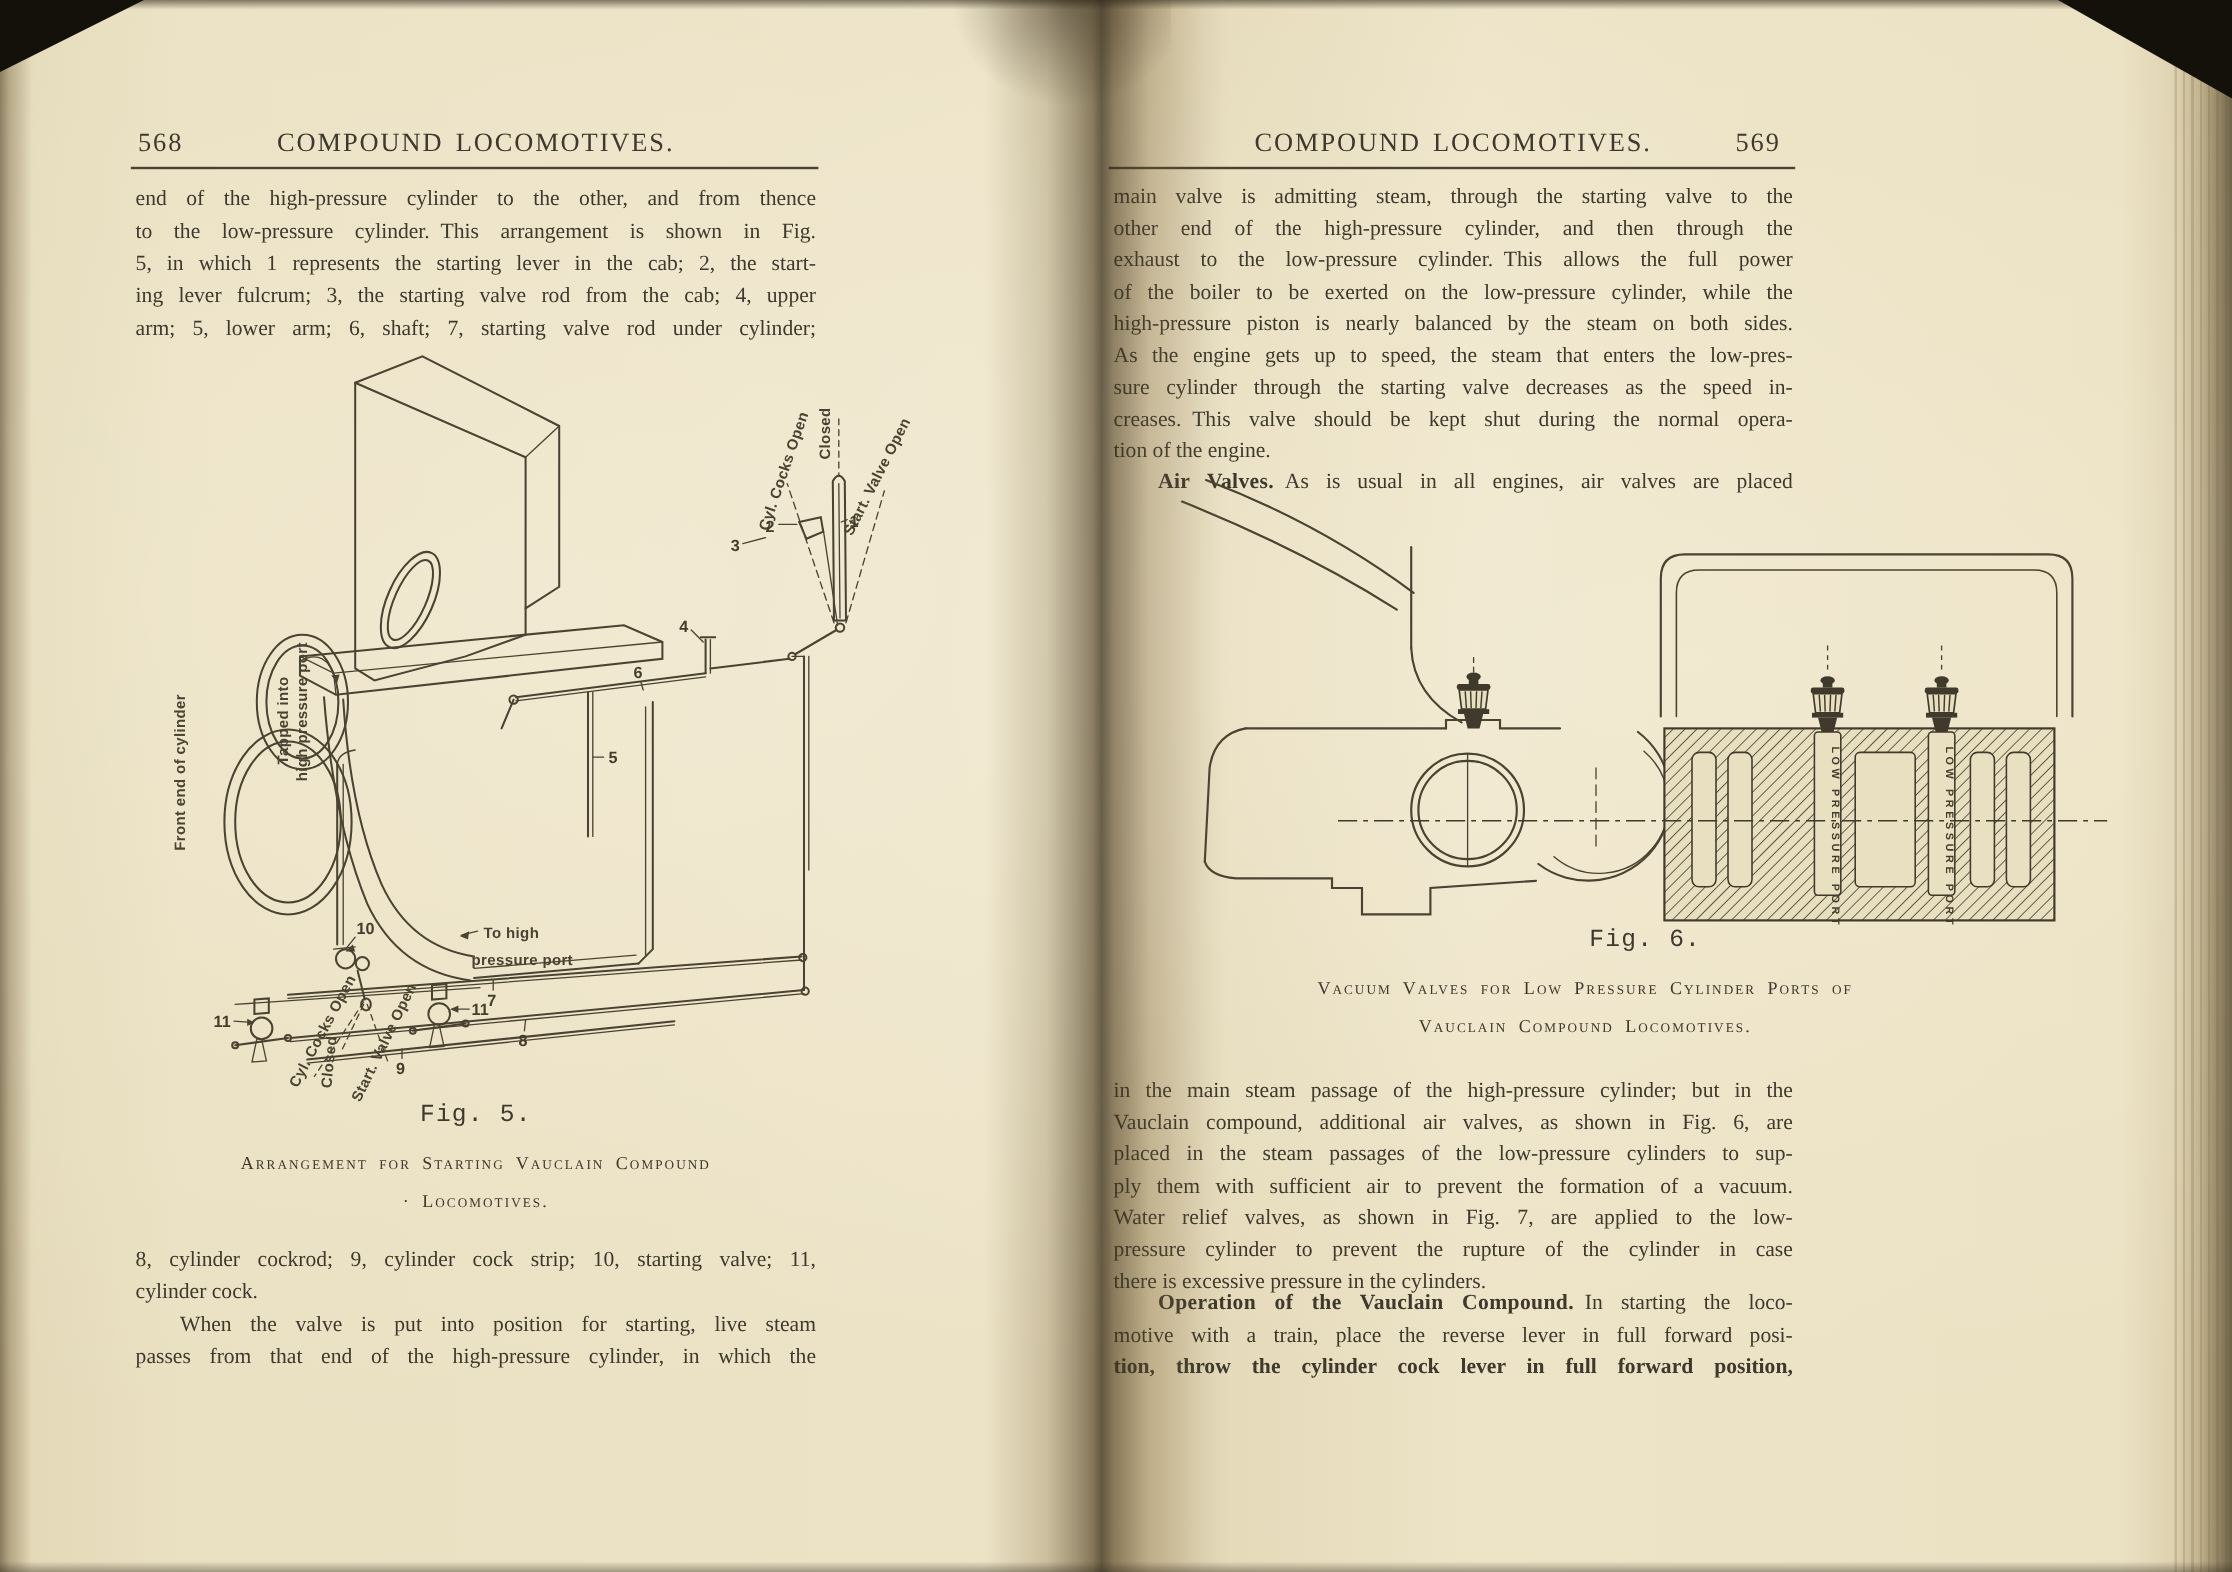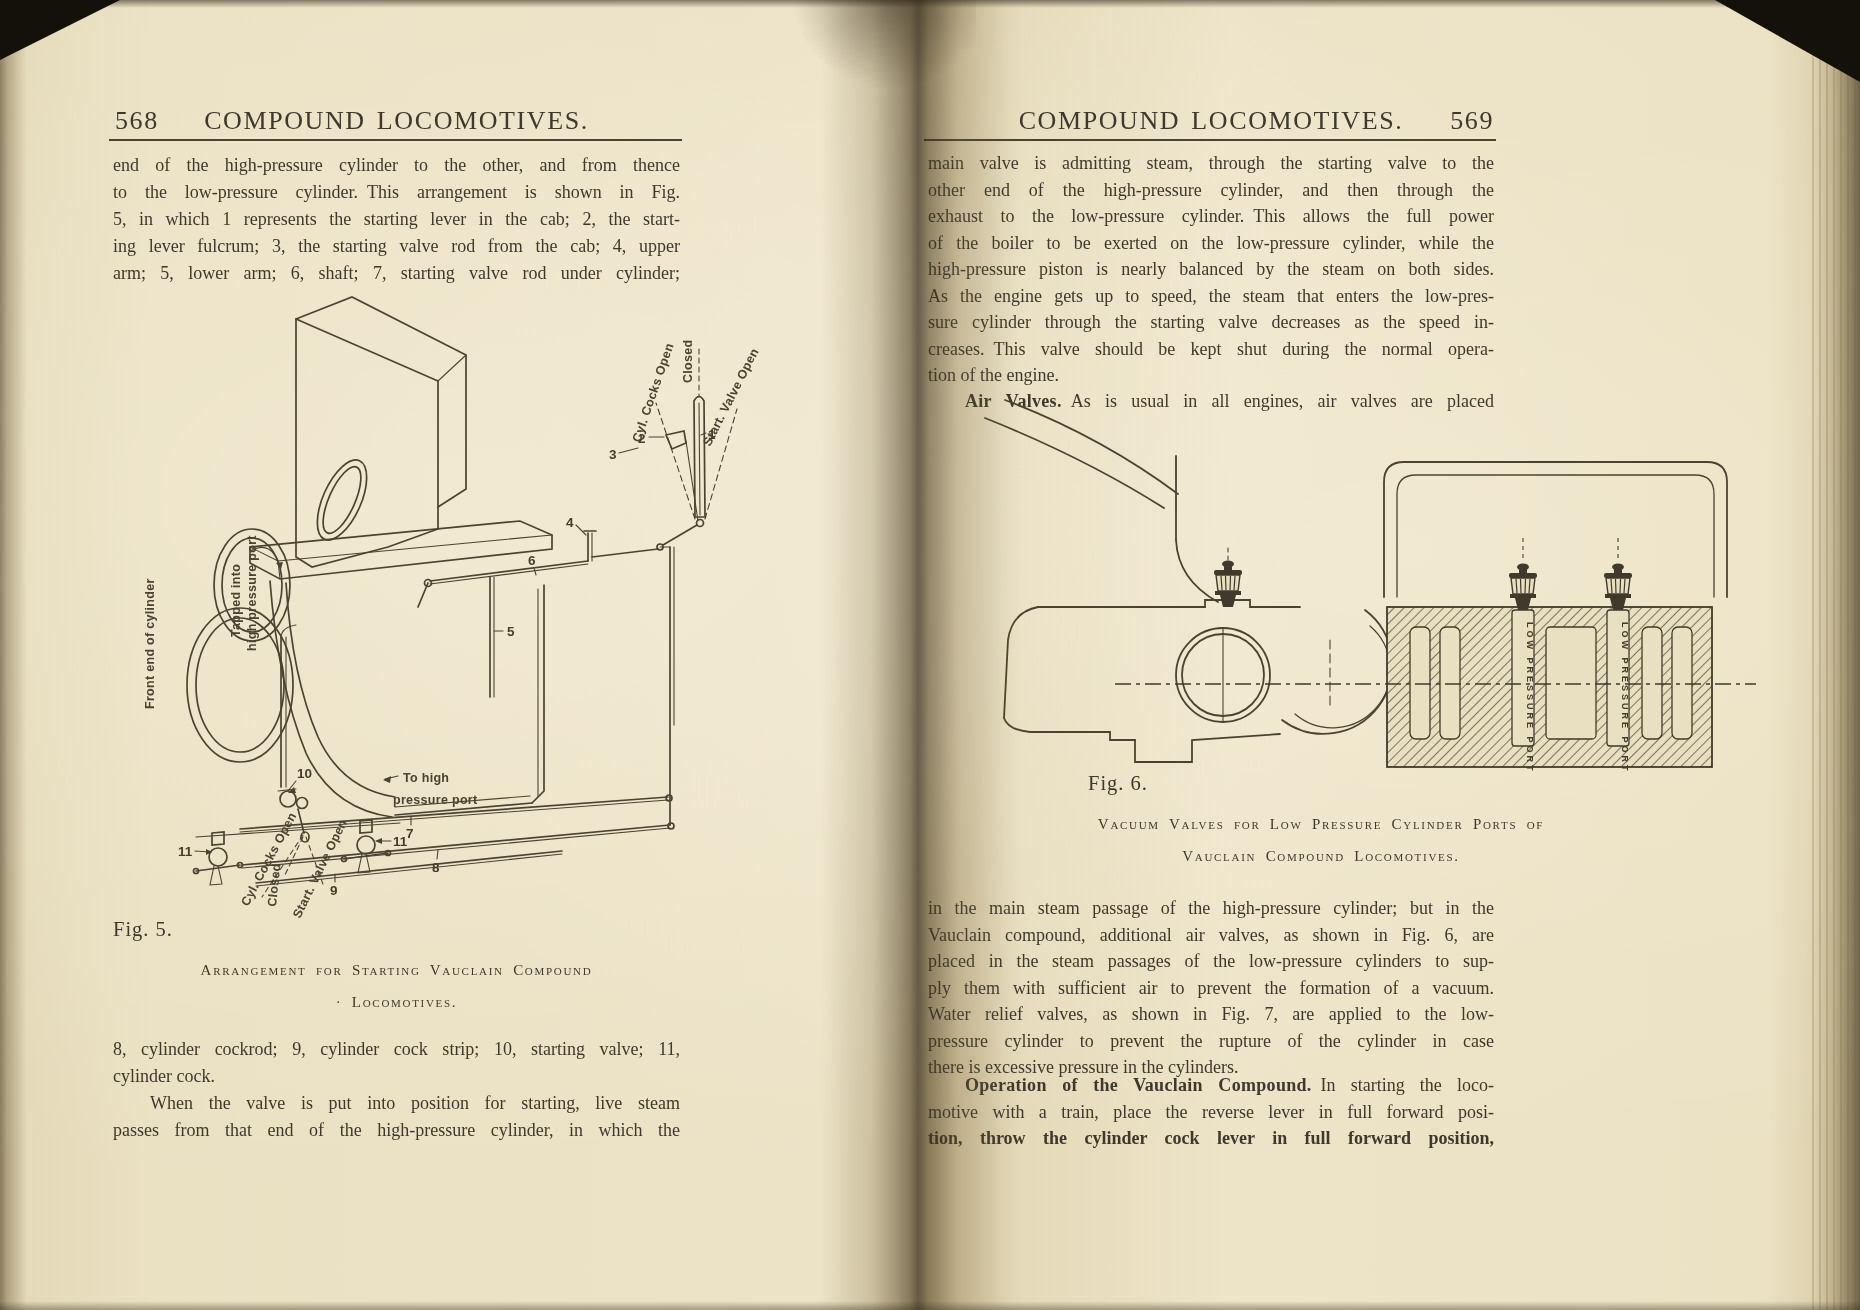--- a/index.html
+++ b/index.html
@@ -25,35 +25,35 @@
     background:
       repeating-linear-gradient(90deg,rgba(110,92,58,.22) 0 2px,transparent 2px 7px),
       linear-gradient(90deg,transparent,rgba(124,104,66,.25) 45%,rgba(74,60,36,.45) 80%,rgba(44,35,20,.55) 100%);}
   .edge-left{position:absolute;left:0;top:0;bottom:0;width:26px;
     background:linear-gradient(270deg,transparent,rgba(104,86,54,.28) 70%,rgba(58,46,26,.45) 100%);}
 
   .page{position:absolute;top:0;height:100%;}
   .page.left{left:113px;width:567px;}
   .page.right{left:928px;width:566px;}
 
-  .phead{position:absolute;top:106px;left:0;right:0;height:28px;font-size:26px;letter-spacing:1.6px;}
+  .phead{position:absolute;top:106px;left:0;right:0;height:28px;font-size:22px;letter-spacing:1.6px;}
   .phead .ptitle{position:absolute;left:0;right:0;text-align:center;word-spacing:3px;}
   .page.left .phead .pnum{position:absolute;left:2px;}
-  .page.right .phead .pnum{position:absolute;right:0;text-align:center;}
+  .page.right .phead .pnum{position:absolute;right:10px;text-align:center;}
   .rule{position:absolute;top:139px;left:-4px;right:-2px;height:0;border-top:2.2px solid #4a4331;}
 
   .para{position:absolute;left:0;right:0;font-size:18px;}
   .pl{text-align:justify;text-align-last:justify;white-space:normal;height:26.5px;line-height:26.5px;}
   .page.left .pl{height:27px;line-height:27px;}
   .pl.ll{text-align-last:left;}
   .pl.ind{text-indent:37px;}
   .pl b{letter-spacing:.3px;}
   .pl .gap{display:inline-block;width:9px;}
 
-  .figcap{position:absolute;text-align:left;font-size:20.5px;letter-spacing:1px;}
+  .figcap{position:absolute;text-align:center;font-size:20.5px;letter-spacing:1px;font-family:Liberation Mono, monospace;}
   .figtitle{position:absolute;text-align:center;font-variant-caps:small-caps;font-size:15px;letter-spacing:1.7px;word-spacing:4px;line-height:32px;}
 
   svg{position:absolute;overflow:visible;}
   .figlbl{font-family:"Liberation Sans","DejaVu Sans",sans-serif;font-weight:bold;font-size:12.5px;fill:#4a4331;letter-spacing:.3px;}
   .fignum{font-family:"Liberation Sans","DejaVu Sans",sans-serif;font-weight:bold;font-size:13.5px;fill:#433d2c;}
   .portlbl{font-family:"Liberation Sans","DejaVu Sans",sans-serif;font-weight:bold;font-size:9px;fill:#433d2c;letter-spacing:3px;}
 </style>
 </head>
 <body>
 

